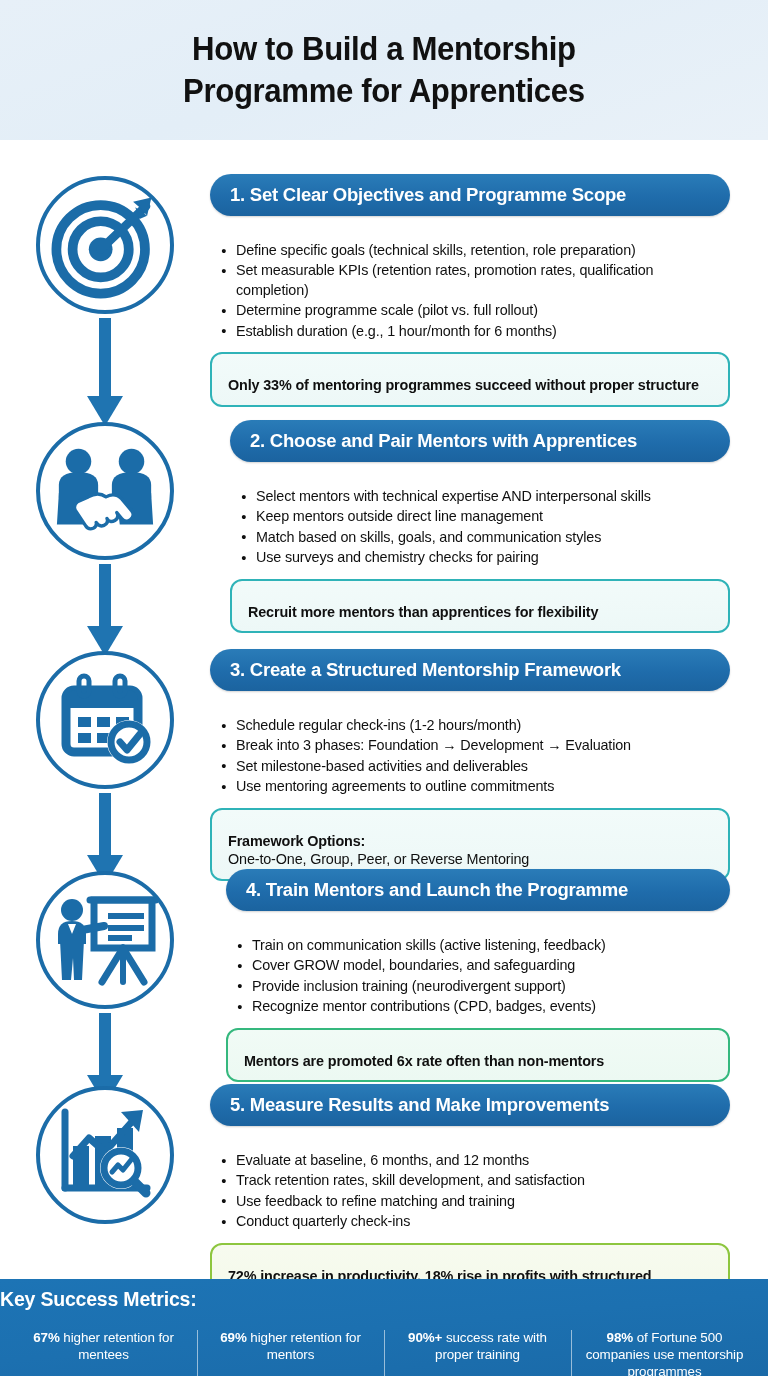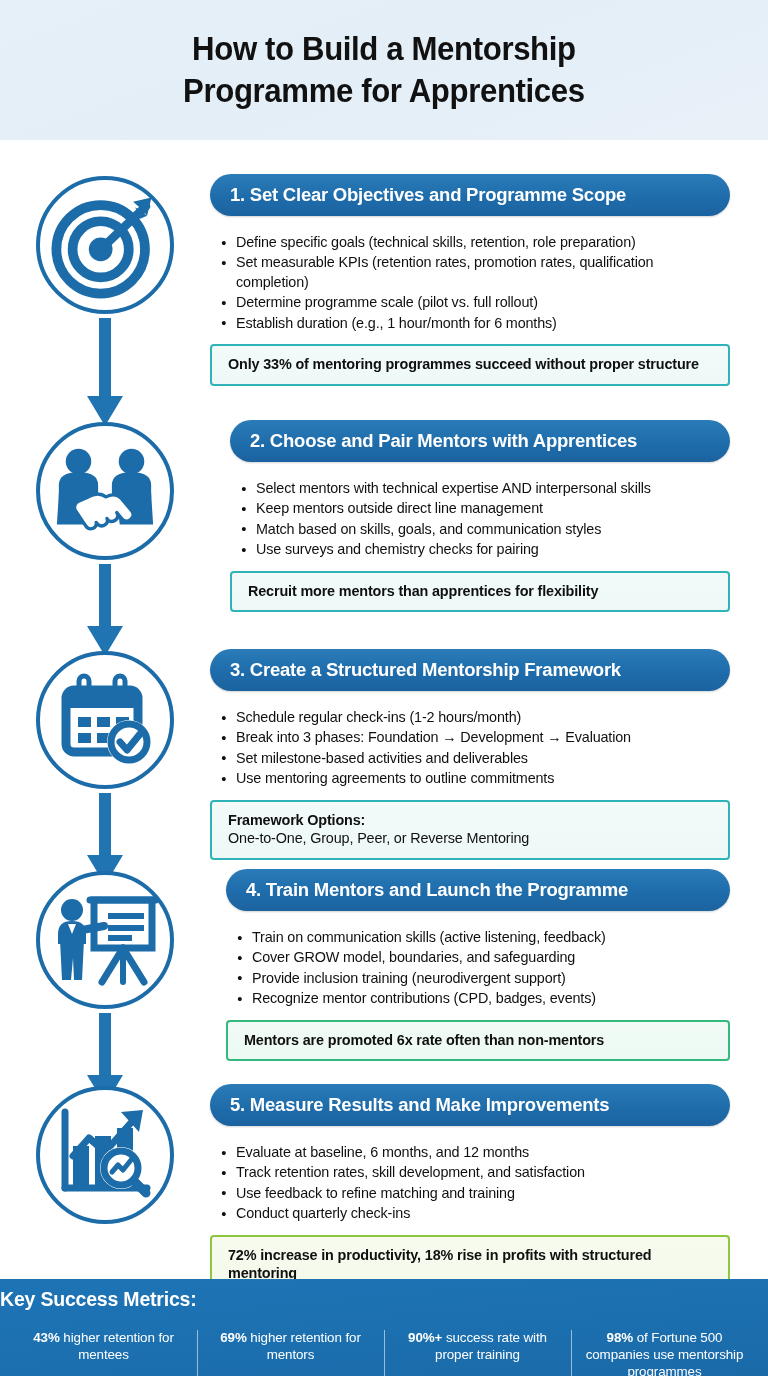--- a/index.html
+++ b/index.html
@@ -113,21 +113,21 @@
     color: #ffffff;
     font-size: 19.2px;
     font-weight: 700;
     letter-spacing: -0.25px;
     transform: scaleX(0.965);
     transform-origin: left center;
     white-space: nowrap;
   }
 
   .bullets {
-    margin: 17px 0 0 0;
+    margin: 25px 0 0 0;
     padding: 0 0 0 26px;
     list-style: none;
   }
   .bullets li {
     position: relative;
     font-size: 14.6px;
     line-height: 1.33;
     color: #101010;
     margin-bottom: 1px;
     letter-spacing: -0.15px;
@@ -138,22 +138,22 @@
     content: "\2022";
     position: absolute;
     left: -15px;
     top: -0.5px;
     font-size: 15px;
     color: #101010;
   }
 
   .callout {
     margin-top: 11px;
-    border-radius: 4px;
-    padding: 9px 16px 10px 16px;
+    border-radius: 12px;
+    padding: 22px 16px 10px 16px;
     background: linear-gradient(180deg, #f2fbfa 0%, #edf8f7 100%);
     border: 2px solid #2fb3b8;
   }
   .callout-line {
     font-size: 14.4px;
     line-height: 1.3;
     color: #101010;
     font-weight: 700;
     letter-spacing: -0.15px;
   }
@@ -406,20 +406,20 @@
           <div class="callout lime">
             <div class="callout-line">72% increase in productivity, 18% rise in profits with structured mentoring</div>
           </div>
         </div>
       </div>
     </div>
 
   <div class="footer">
     <div class="footer-title">Key Success Metrics:</div>
     <div class="metrics">
-        <div class="metric"><b>43%</b><span> higher retention for mentees</span></div>
+        <div class="metric"><b>67%</b><span> higher retention for mentees</span></div>
         <div class="metric"><b>69%</b><span> higher retention for mentors</span></div>
         <div class="metric"><b>90%+</b><span> success rate with proper training</span></div>
         <div class="metric"><b>98%</b><span> of Fortune 500 companies use mentorship programmes</span></div>
       </div>
   </div>
 
 </div>
 
 </body></html>

